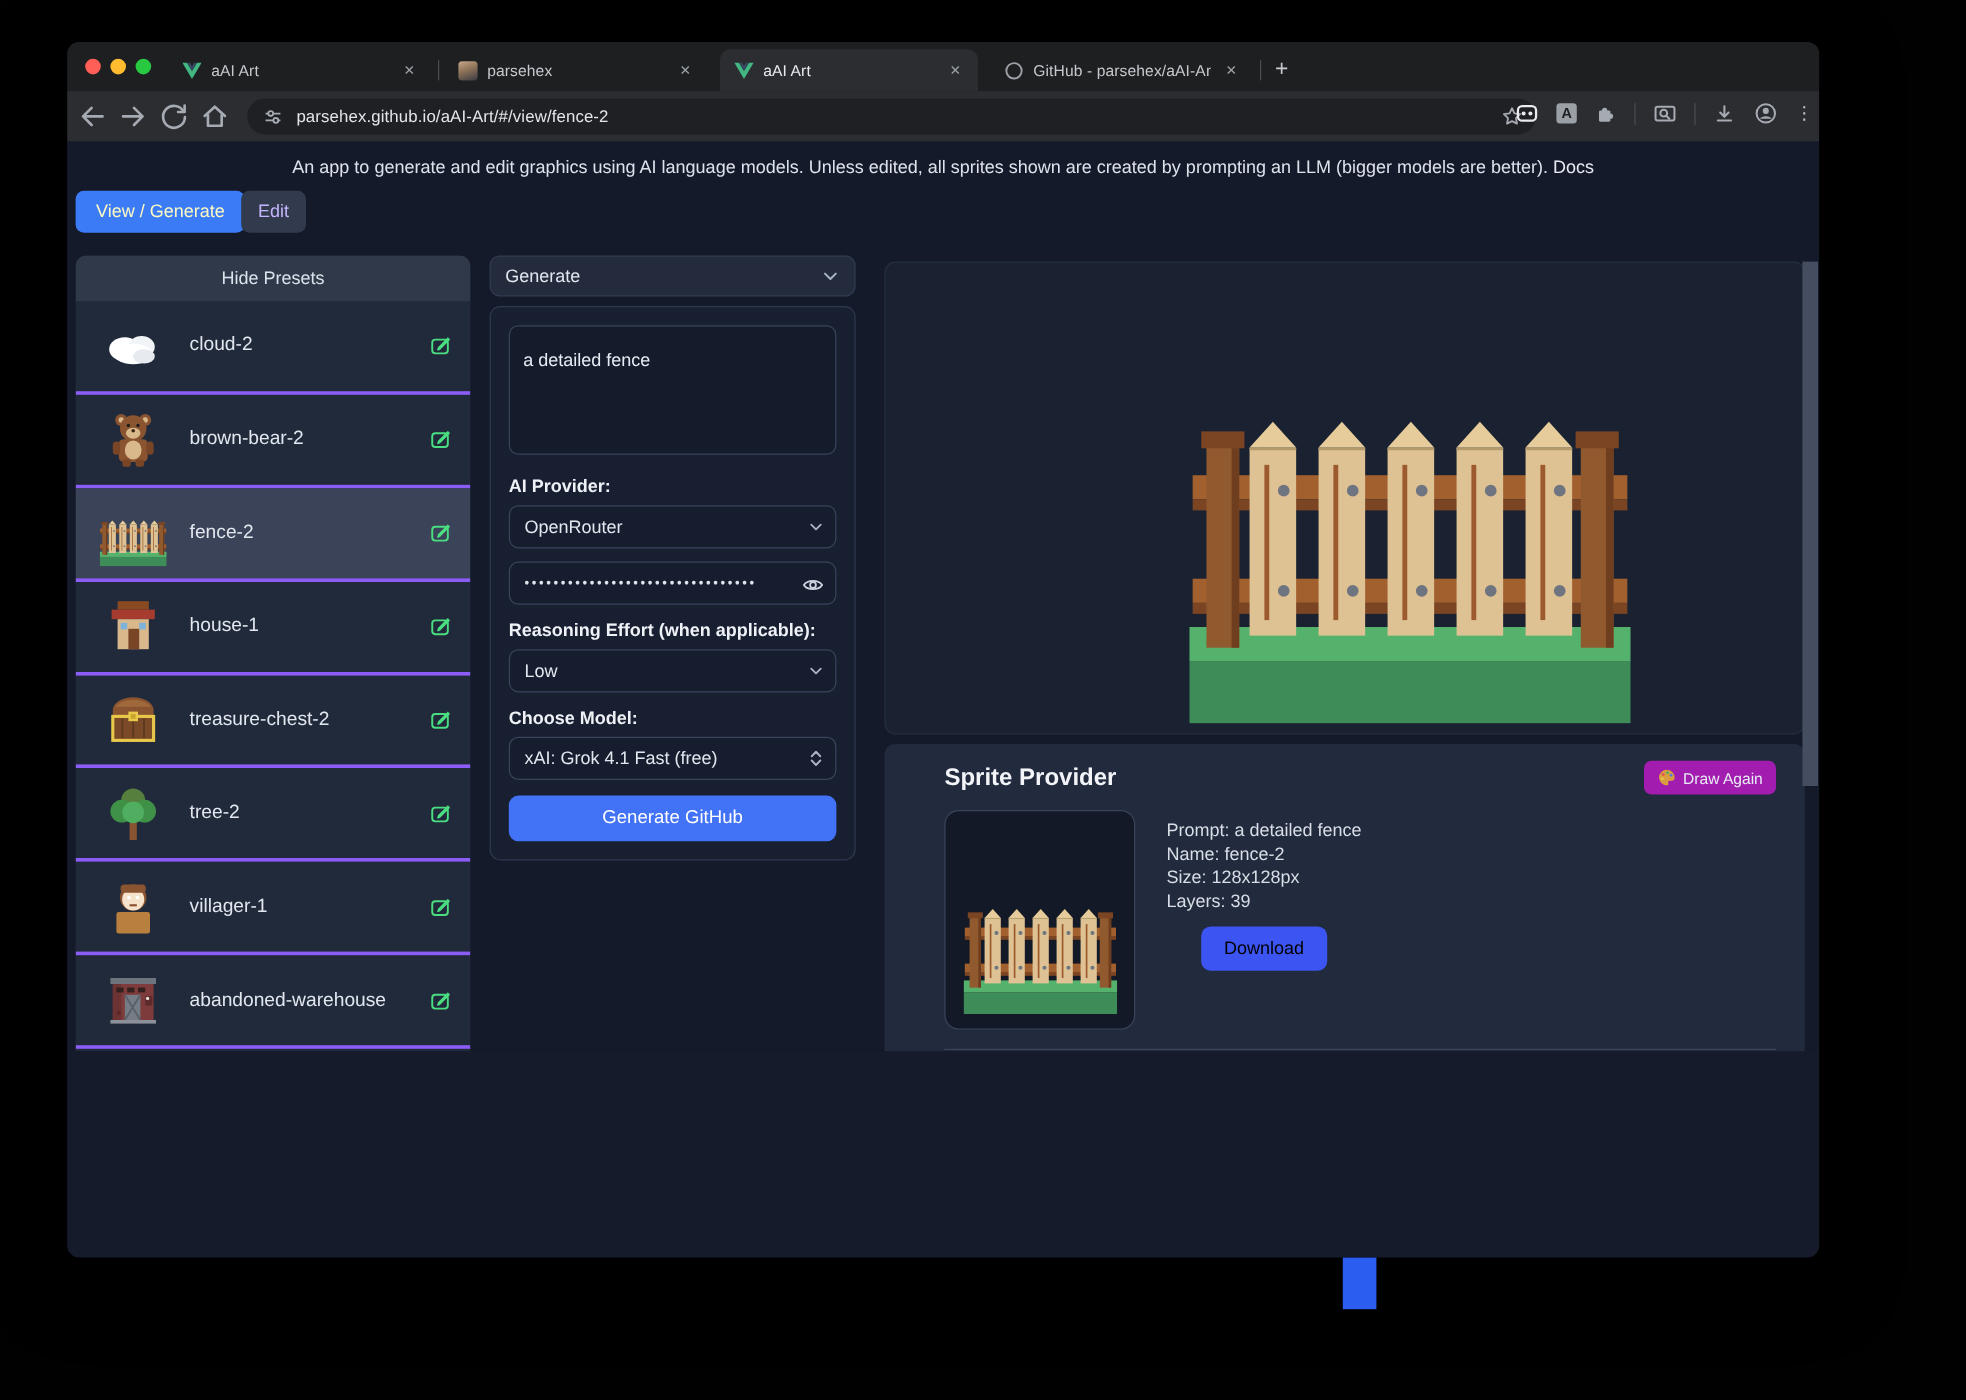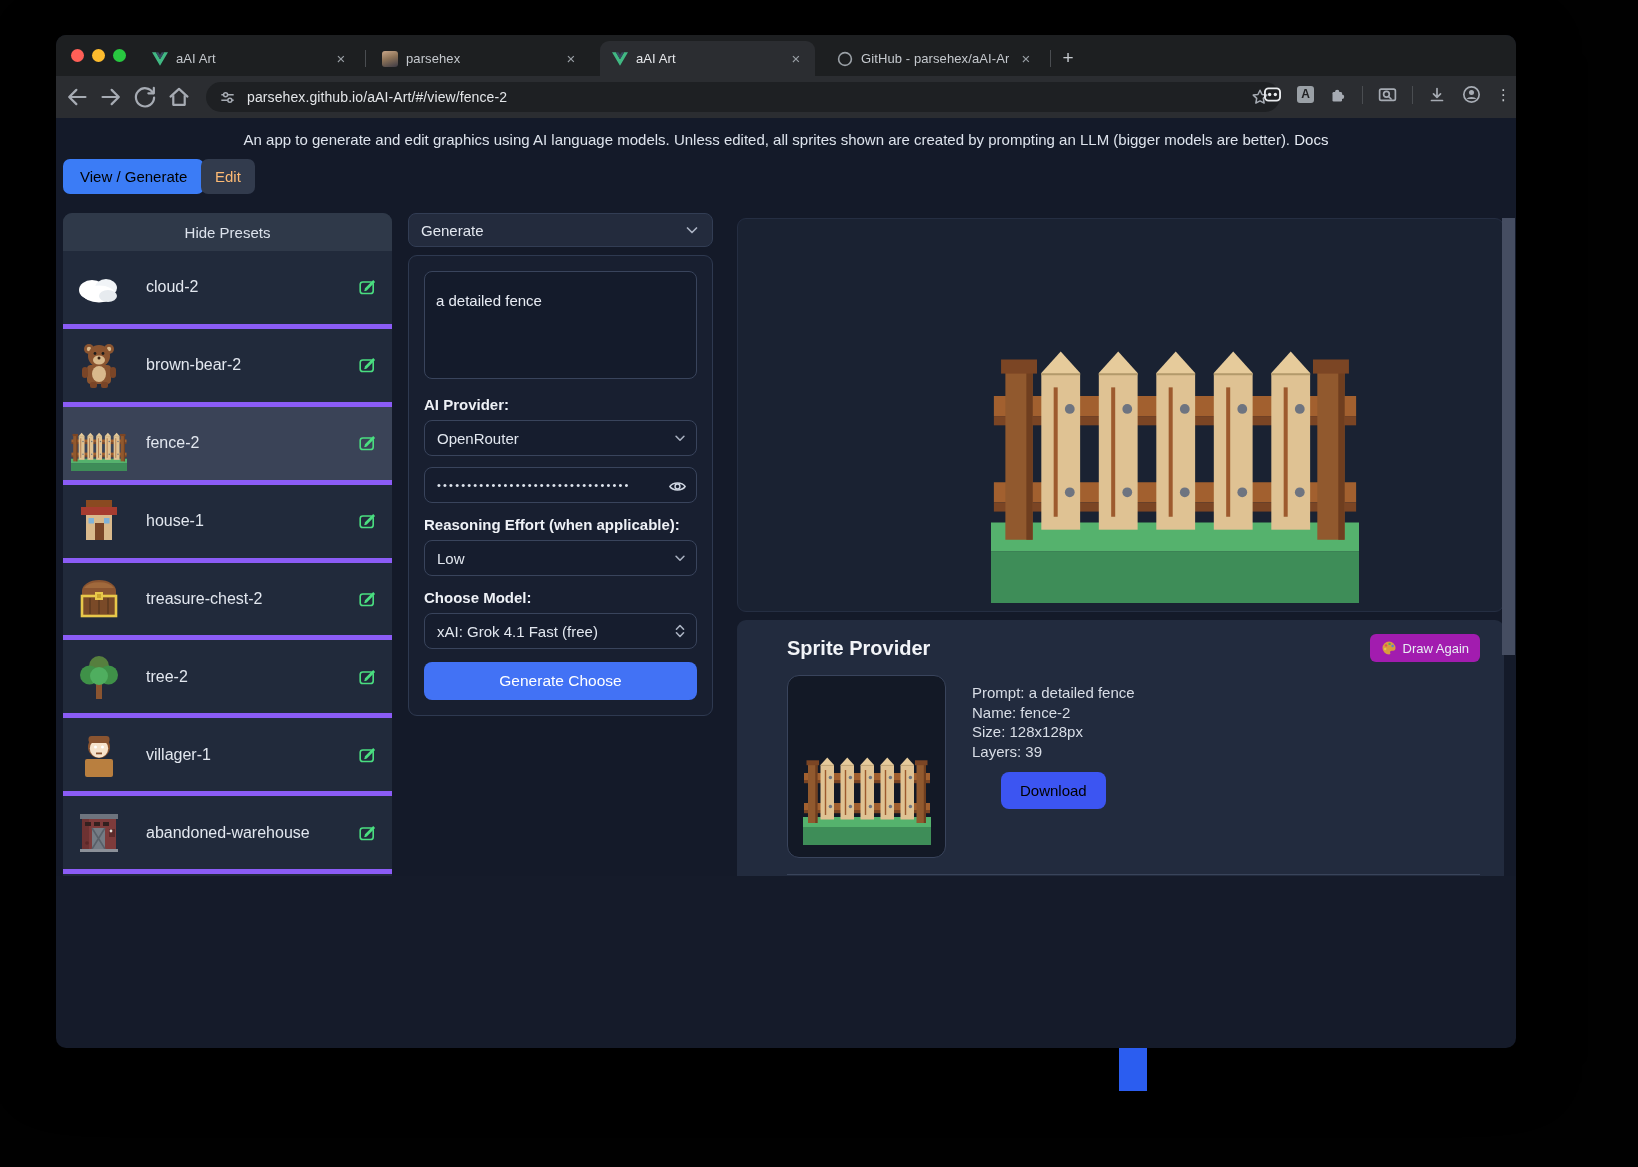--- a/index.html
+++ b/index.html
@@ -32,27 +32,27 @@
   .a-badge { width:17px; height:17px; background:#9aa0a6; color:#202124; border-radius:3px; font-size:12px; font-weight:bold; text-align:center; line-height:17px; }
   .vsep { width:1px; height:18px; background:#4a4d51; }
   .kebab { color:#c5c9ce; font-size:15px; letter-spacing:0; line-height:9px; text-align:center; width:10px; }
 
   
   .content { position:relative; height:758px; background:#141a29; overflow:hidden; }
 
   .banner { position:absolute; top:13px; left:0; width:100%; text-align:center; color:#dde3ec; font-size:15px; }
   .banner .docs { color:#e6ebf3; }
 
-  .btn-viewgen { position:absolute; left:7px; top:41px; height:35px; padding:0 17px; background:#3b7cf6; color:#000000; font-size:15px; border:none; border-radius:7px; }
-  .btn-edit { position:absolute; left:145px; top:41px; height:35px; padding:0 14px; background:#323b4d; color:#fdba74; font-size:15px; border:none; border-radius:7px; }
+  .btn-viewgen { position:absolute; left:7px; top:41px; height:35px; padding:0 17px; background:#3b7cf6; color:#fef9c3; font-size:15px; border:none; border-radius:7px; }
+  .btn-edit { position:absolute; left:145px; top:41px; height:35px; padding:0 14px; background:#323b4d; color:#c4b5fd; font-size:15px; border:none; border-radius:7px; }
 
   
   .sidebar { position:absolute; left:7px; top:95px; width:329px; height:817px; background:#212a3b; border-radius:9px 9px 0 0; overflow:hidden; }
   .presets-toggle { height:38px; background:#2f3949; color:#dce2ec; font-size:15px; display:flex; align-items:center; justify-content:center; }
-  .preset-row { position:relative; height:77.9px; display:flex; align-items:center; padding:0 16px 0 8px; border-bottom:5px solid #8b5cf6; }
+  .preset-row { position:relative; height:77.9px; display:flex; align-items:center; padding:0 16px 0 20px; border-bottom:3px solid #8b5cf6; }
   .preset-row.selected { background:#3a4357; }
   .preset-row .sprite { width:56px; height:56px; flex:0 0 auto; }
   .preset-row .pname { color:#e2e7ef; font-size:16px; margin-left:19px; flex:1; }
 
   
   .gen-head { position:absolute; left:352px; top:95px; width:305px; height:34px; background:#232b3d; border:1px solid #323d54; border-radius:8px; display:flex; align-items:center; padding:0 12px; color:#e2e7ef; font-size:15px; }
   .gen-head .chev { margin-left:auto; }
   .form-card { position:absolute; left:352px; top:137px; width:305px; background:#181f30; border:1px solid #2e3950; border-radius:9px; padding:15px; }
   .prompt-area { width:100%; height:108px; background:#141b2b; border:1px solid #39445c; border-radius:8px; color:#e8ecf4; font-size:15px; padding:20px 11px; resize:none; font-family:inherit; }
   .flabel { color:#eef1f6; font-size:15px; font-weight:bold; margin:13px 0 7px; }
@@ -470,21 +470,21 @@
 
         <div class="flabel">Choose Model:</div>
         <div class="selbox">
           <span>xAI: Grok 4.1 Fast (free)</span>
           <svg class="chev" width="14" height="16" viewBox="0 0 14 18">
               <path d="M3 7 L7 2.8 L11 7" stroke="#aab2c2" stroke-width="1.8" fill="none" stroke-linecap="round" stroke-linejoin="round"></path>
               <path d="M3 11 L7 15.2 L11 11" stroke="#aab2c2" stroke-width="1.8" fill="none" stroke-linecap="round" stroke-linejoin="round"></path>
             </svg>
         </div>
 
-        <button class="gen-btn">Generate Choose</button>
+        <button class="gen-btn">Generate GitHub</button>
       </div>
 
       <div class="preview-card">
         <svg class="big-fence" viewBox="0 0 128 128">
             <use href="#fence-sprite"></use>
           </svg>
       </div>
 
       <div class="sprite-card">
         <div class="sp-head">

